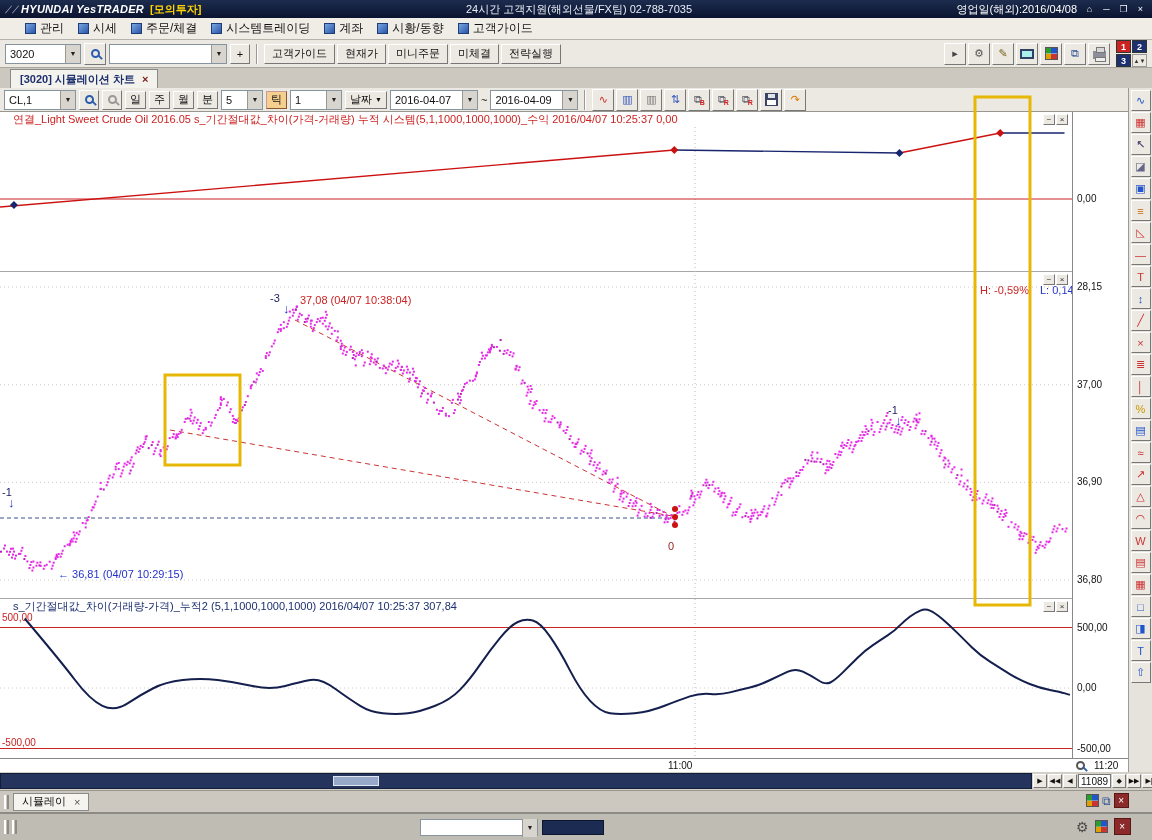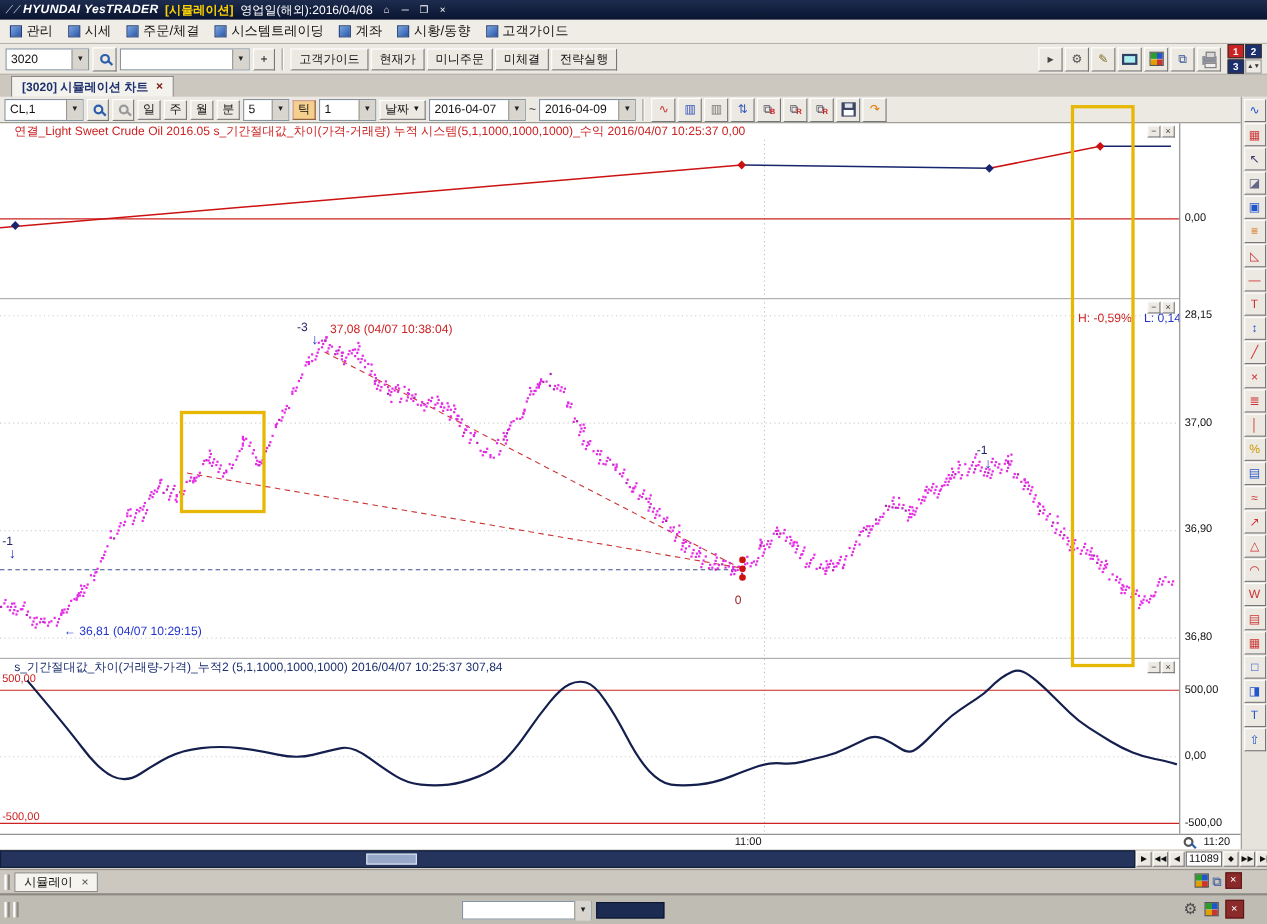--- a/index.html
+++ b/index.html
@@ -10,21 +10,21 @@
 #titlebar{position:absolute;left:0;top:0;width:1152px;height:18px;background:linear-gradient(#1d2c4e,#0a1430);display:flex;align-items:center;padding:0 5px;gap:6px;color:#fff}
 #logo{display:flex;align-items:baseline;gap:2px;white-space:nowrap}
 .logo-mark{color:#c9ccd6;font-size:10px}
 .brand{font-size:11px;font-weight:bold;font-style:italic;letter-spacing:.3px}
 .mode-badge{color:#ffd400;font-weight:bold;font-size:11px}
 .support{flex:1;text-align:center;font-size:11px;color:#e8ecf5;white-space:nowrap;overflow:hidden}
 .bizday{font-size:11px;color:#fff;white-space:nowrap}
 .winctl{display:flex;gap:4px}
 .winctl span{width:13px;height:13px;font-size:9px;line-height:12px;text-align:center;color:#fff}
 
-#menubar{position:absolute;left:0;top:18px;width:1152px;height:22px;background:#f0ede6;border-bottom:1px solid #b6b3ab;display:flex;align-items:flex-start;padding-left:4px}
+#menubar{position:absolute;left:0;top:18px;width:1152px;height:22px;background:#f0ede6;border-bottom:1px solid #b6b3ab;display:flex;align-items:flex-start;padding-left:20px}
 .menu-item{display:flex;align-items:center;gap:4px;padding:2px 9px 2px 5px;font-size:12px;white-space:nowrap}
 .menu-ico{width:11px;height:11px;background:linear-gradient(135deg,#79a5e2,#2a57a8);border:1px solid #1d3c78;flex:none}
 
 #toolbar{position:absolute;left:0;top:40px;width:1152px;height:28px;background:#ece9e2;border-bottom:1px solid #a9a69e;display:flex;align-items:center;gap:3px;padding:0 5px}
 .combo{height:20px;background:#fff;border:1px solid #86949f;display:flex;align-items:center;font-size:11px;padding-left:4px;white-space:nowrap}
 .combo .arw{margin-left:auto;width:15px;height:18px;background:#d8d5ce;border-left:1px solid #9a978f;display:flex;align-items:center;justify-content:center;font-size:7px;color:#222}
 .btn3d{height:20px;background:#ece9e2;border:1px solid;border-color:#fff #777 #777 #fff;display:inline-flex;align-items:center;justify-content:center;font-size:11px;padding:0 7px;white-space:nowrap}
 .icon-btn{width:22px;height:22px;display:inline-flex;align-items:center;justify-content:center;background:#ece9e2;border:1px solid;border-color:#fff #777 #777 #fff}
 .sep{width:2px;height:20px;border-left:1px solid #999;border-right:1px solid #fff;margin:0 3px}
 .spacer{flex:1}
@@ -92,21 +92,22 @@
 </head>
 <body>
 
 <div id="app">
 
   <div id="titlebar">
     <span id="logo">
       <span class="logo-mark">⟋⟋</span>
       <span class="brand">HYUNDAI YesTRADER</span>
     </span>
-    <span class="mode-badge">[시뮬레이션]</span>
+    <span class="mode-badge">[모의투자]</span>
+    <span class="support">24시간 고객지원(해외선물/FX팀) 02-788-7035</span>
     <span class="bizday">영업일(해외):2016/04/08</span>
     <span class="winctl">
       <span>⌂</span>
       <span>─</span>
       <span>❐</span>
       <span>×</span>
     </span>
   </div>
 
   <div id="menubar">

